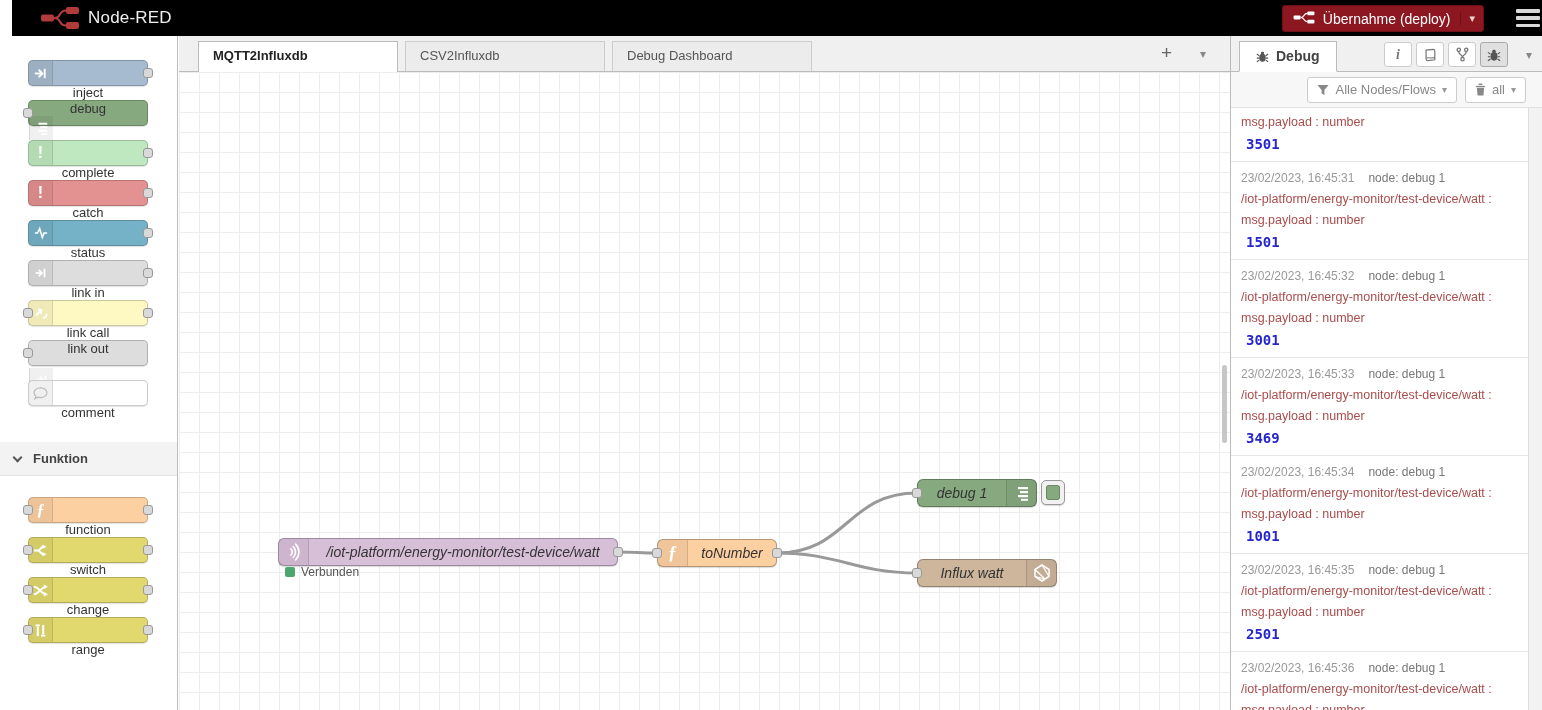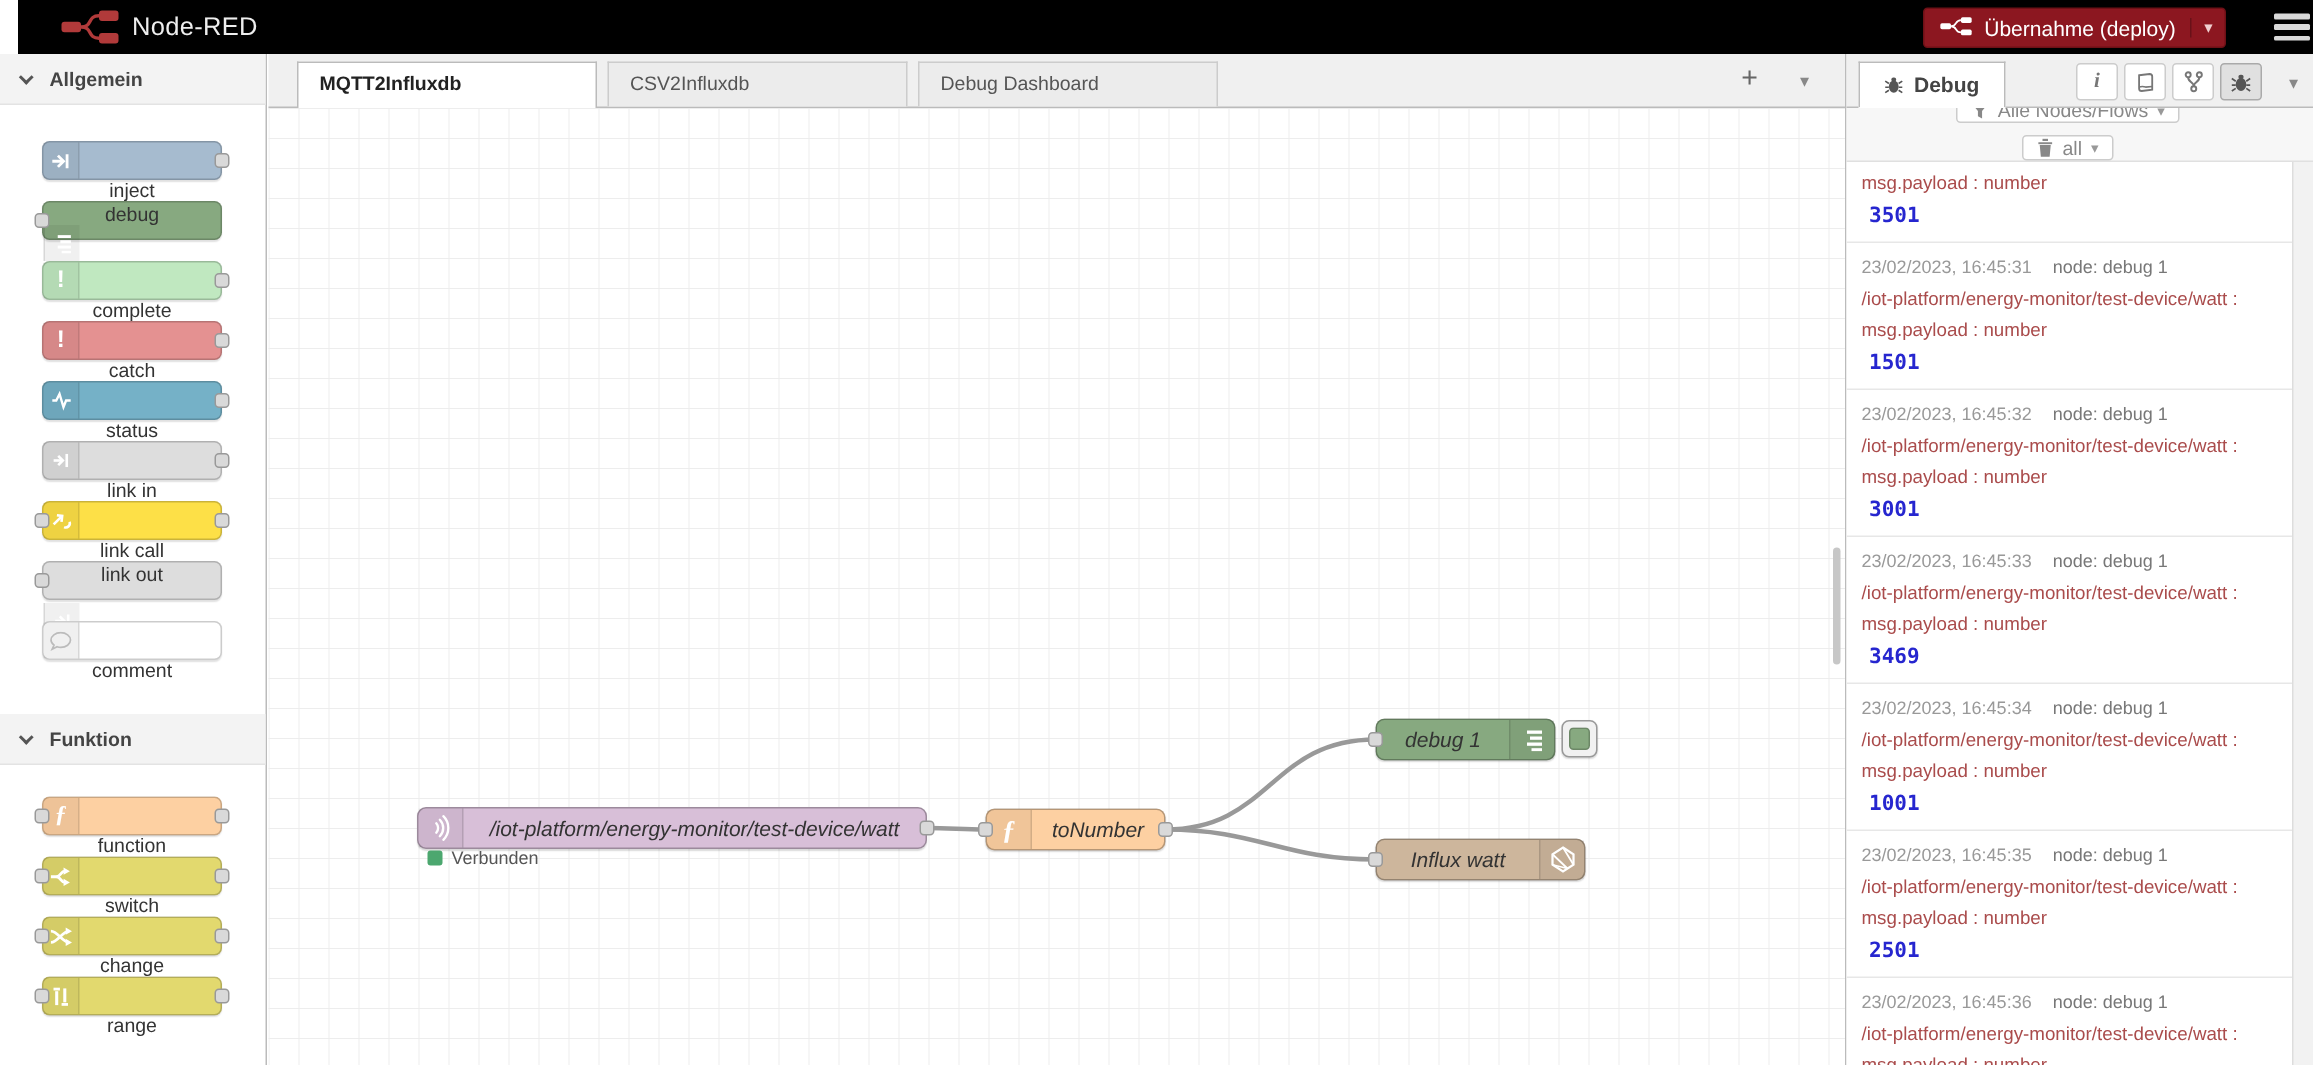--- a/index.html
+++ b/index.html
@@ -58,21 +58,21 @@
   
   .sidebar { position:absolute; left:1230px; top:36px; width:312px; height:674px; border-left:1px solid #bbb; background:#fff; }
   .sb-header { position:relative; height:36px; background:#f0f0f0; border-bottom:1px solid #bbb; }
   .sb-tab { position:absolute; left:8px; bottom:-1px; height:31px; line-height:29px; background:#fff; border:1px solid #bbb; border-bottom:1px solid #fff; padding:0 16px; font-size:14px; font-weight:bold; color:#444; display:flex; align-items:center; gap:7px; cursor:pointer; }
   .sb-btns { position:absolute; right:34px; top:6px; display:flex; gap:4px; }
   .sb-btn { width:28px; height:25px; background:#fff; border:1px solid #ccc; border-radius:3px; display:flex; align-items:center; justify-content:center; color:#777; font-size:13px; cursor:pointer; }
   .sb-btn.active { background:#e0e0e0; border-color:#aaa; }
   .sb-caret { position:absolute; right:10px; top:12px; font-size:12px; color:#888; cursor:pointer; }
   .info-i { font-family:"Liberation Serif",serif; font-weight:bold; font-style:italic; font-size:14px; }
 
-  .filter-row { height:36px; background:#f7f7f7; border-bottom:1px solid #e0e0e0; display:flex; align-items:center; justify-content:flex-end; gap:8px; padding-right:16px;flex-direction:column; }
+  .filter-row { height:36px; background:#f7f7f7; border-bottom:1px solid #e0e0e0; display:flex; align-items:center; justify-content:flex-end; gap:8px; padding-right:16px; }
   .fbtn { height:26px; background:#fff; border:1px solid #ccc; border-radius:3px; color:#888; font-size:13px; display:flex; align-items:center; gap:6px; padding:0 9px; cursor:pointer; }
   .fbtn .fcaret { font-size:10px; color:#999; }
 
   .dmsgs { position:absolute; left:0; top:72px; right:14px; bottom:0; overflow:hidden; background:#fff; }
   .scroll-track { position:absolute; right:0; top:72px; bottom:0; width:14px; background:#f2f2f2; border-left:1px solid #ddd; }
   .dmsg { border-bottom:1px solid #e7e7e7; padding:7px 10px 9px 10px; }
   .dmeta { font-size:12px; color:#999; margin:2px 0 7px; }
   .dmeta .dnode { color:#777; margin-left:14px; }
   .dtopic, .dprop { font-size:12.5px; color:#aa4c4c; margin-bottom:7px; }
   .dval { font-family:"DejaVu Sans Mono",monospace; font-weight:bold; font-size:14px; color:#2626cf; margin:3px 0 0 5px; }
@@ -110,24 +110,20 @@
     </div>
     <div class="hamburger">
         <div></div>
         <div></div>
         <div></div>
       </div>
   </div>
 
   <div class="palette">
 
-    <div class="cat-header">
-      <span class="chev"></span>
-      <span class="cat-label">Allgemein</span>
-    </div>
 
     <div class="pal-items">
       <div class="pnode" style="background: rgb(166, 187, 207);">
         <span class="pic">
             <svg width="15" height="15" viewBox="0 0 16 16">
               <g stroke="#fff" stroke-width="2" fill="none">
                 <path d="M2 8 H9"></path>
                 <path d="M6 4 L10 8 L6 12" fill="none"></path>
                 <path d="M12.5 3 V13"></path>
               </g>
@@ -175,21 +171,21 @@
               <g stroke="#fff" stroke-width="2" fill="none">
                 <path d="M2 8 H8"></path>
                 <path d="M5.5 4.5 L9 8 L5.5 11.5"></path>
                 <path d="M12 3 V13"></path>
               </g>
             </svg>
           </span>
         <span class="plabel">link in</span>
         <span class="port pr"></span>
       </div>
-      <div class="pnode" style="background: #fde047;">
+      <div class="pnode" style="background: #fef9c3;">
         <span class="pic">
             <svg width="14" height="14" viewBox="0 0 16 16">
               <g stroke="#fff" stroke-width="2" fill="none">
                 <path d="M2 11 L8 5"></path>
                 <path d="M4.5 4 L8.5 4.5 L8 9"></path>
                 <path d="M10 13 a3 3 0 0 0 4 -4"></path>
               </g>
             </svg>
           </span>
         <span class="plabel">link call</span>

